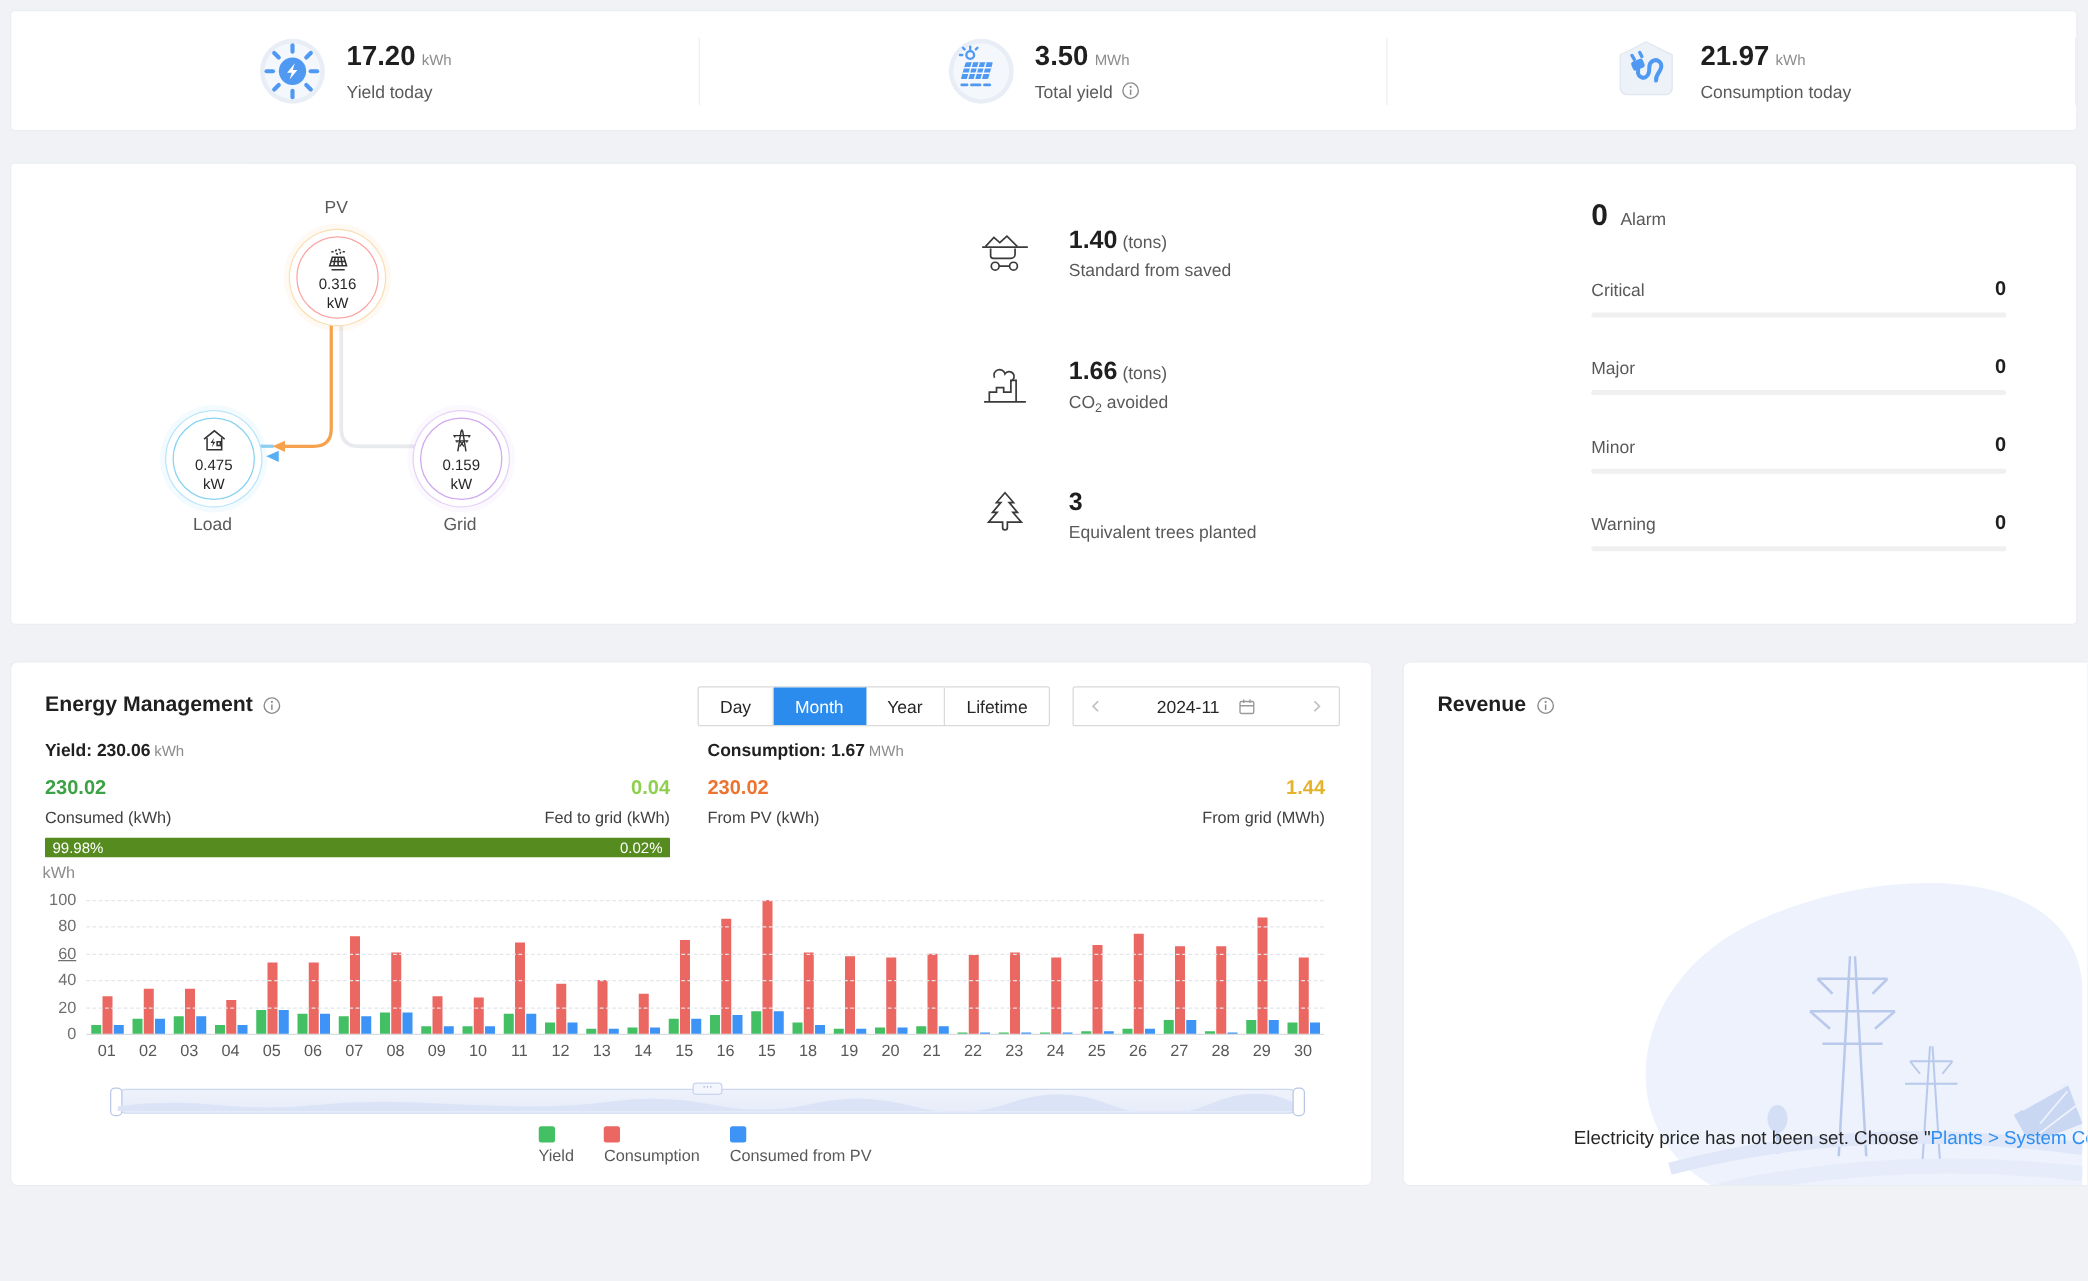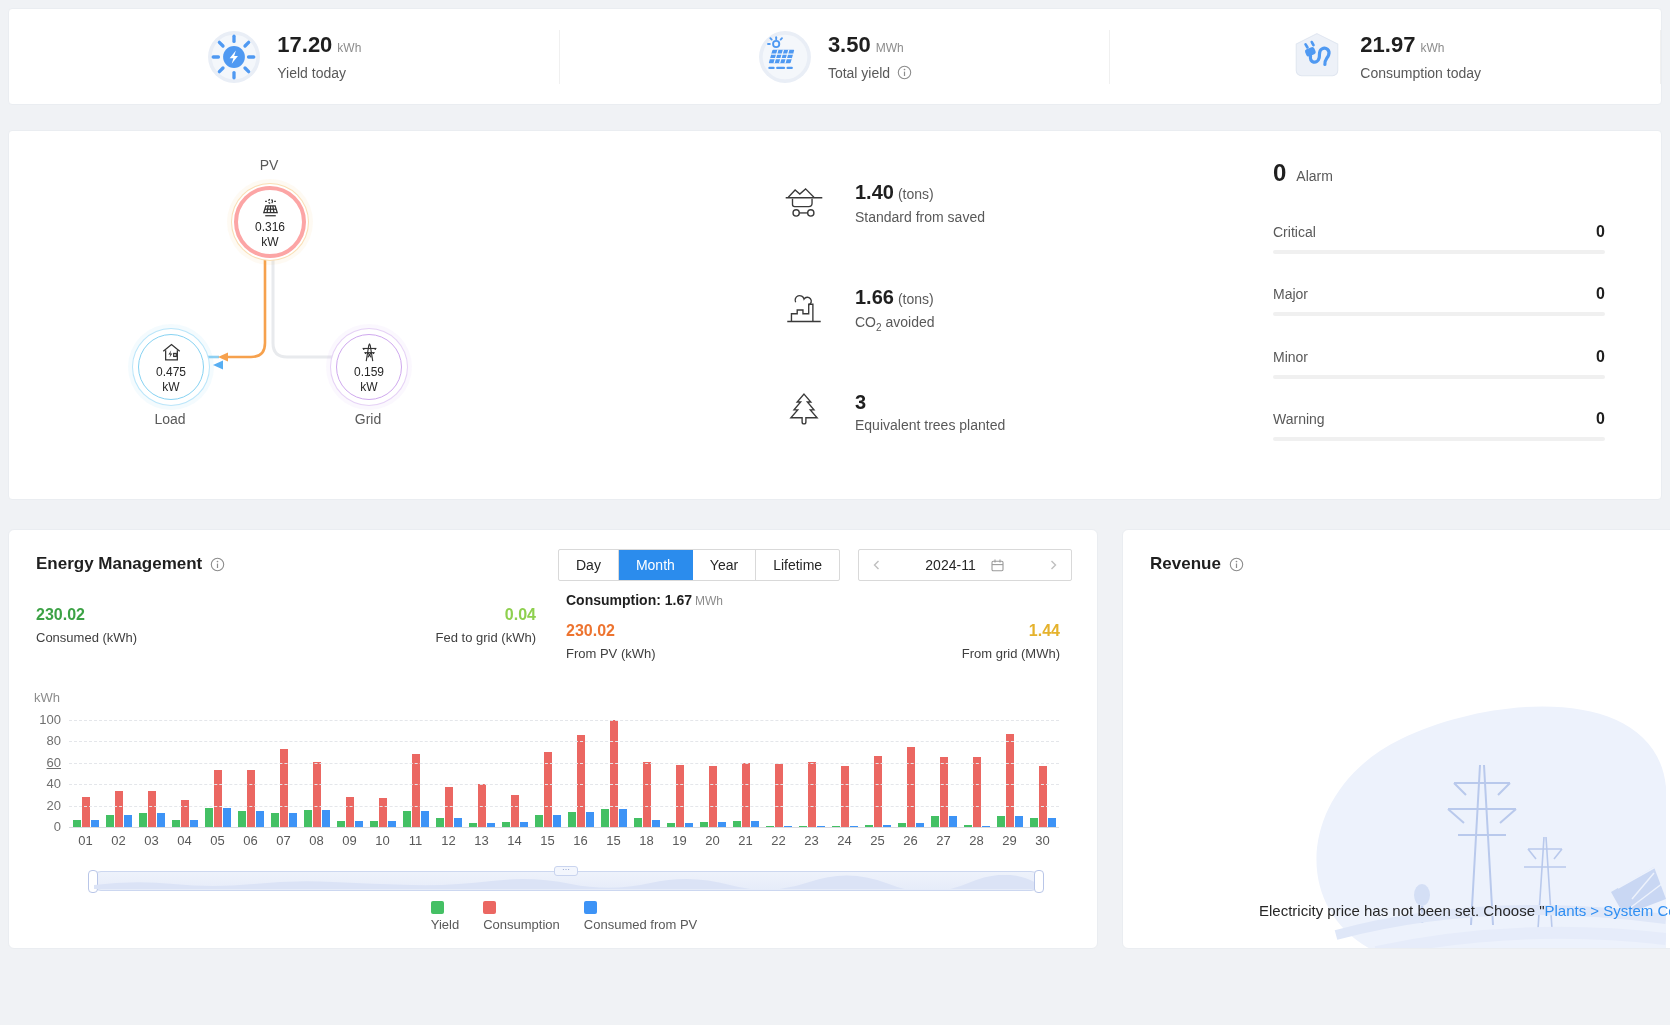--- a/index.html
+++ b/index.html
@@ -19,21 +19,21 @@
   
   .overview-card{left:8px;top:130px;width:1654px;height:370px;}
 
   .flow{position:absolute;left:0;top:0;width:520px;height:330px;}
   .flow-lines{position:absolute;left:0;top:0;}
   .flow-node{position:absolute;width:76px;height:76px;border-radius:50%;display:flex;align-items:center;justify-content:center;background:#fff;}
   .flow-node.pv  {left:222px;top:52px; border:1px solid rgba(243,185,92,.45); box-shadow:0 0 0 4px rgba(243,185,92,.07);}
   .flow-node.load{left:123px;top:197px;border:1px solid rgba(120,205,245,.5); box-shadow:0 0 0 4px rgba(120,205,245,.08);}
   .flow-node.grid{left:321px;top:197px;border:1px solid rgba(205,165,238,.5); box-shadow:0 0 0 4px rgba(205,165,238,.08);}
   .flow-circle{width:64px;height:64px;border-radius:50%;display:flex;flex-direction:column;align-items:center;justify-content:center;background:#fff;}
-  .pv  .flow-circle{border:4px solid #fca5a5;}
+  .pv  .flow-circle{border:1px solid #fca5a5;}
   .load .flow-circle{border:1px solid #86d2f2;}
   .grid .flow-circle{border:1px solid #cfa8ee;}
   .flow-circle svg{width:23px;height:23px;}
   .flow-val{font-size:12px;color:#262626;line-height:14px;margin-top:1px;}
   .flow-label{position:absolute;width:76px;text-align:center;font-size:14px;color:#595959;}
   .flow-label.pv-l{left:222px;top:26px;}
   .flow-label.load-l{left:123px;top:280px;}
   .flow-label.grid-l{left:321px;top:280px;}
 
   .env{position:absolute;left:772px;top:50px;width:380px;}
@@ -396,27 +396,36 @@
         </svg>
       </span>
       <span class="dp-arrow">
         <svg width="14" height="14" viewBox="0 0 14 14" fill="none" stroke="#bfbfbf" stroke-width="1.4">
             <polyline points="5.5,3 9.5,7 5.5,11"></polyline>
           </svg>
       </span>
     </div>
 
     <div class="sum-col left">
+      <div class="sum-title">
+        <span>Yield:</span> <span>230.06</span><span class="u">kWh</span>
+      </div>
       <div class="sum-values">
         <span class="v-green">230.02</span>
         <span class="v-lgreen">0.04</span>
       </div>
       <div class="sum-labels">
         <span>Consumed (kWh)</span>
         <span>Fed to grid (kWh)</span>
+      </div>
+      <div class="sum-bar">
+        <div class="seg full">
+          <span>99.98%</span>
+          <span>0.02%</span>
+        </div>
       </div>
     </div>
 
     <div class="sum-col right">
       <div class="sum-title">
         <span>Consumption:</span> <span>1.67</span><span class="u">MWh</span>
       </div>
       <div class="sum-values">
         <span class="v-orange">230.02</span>
         <span class="v-amber">1.44</span>

